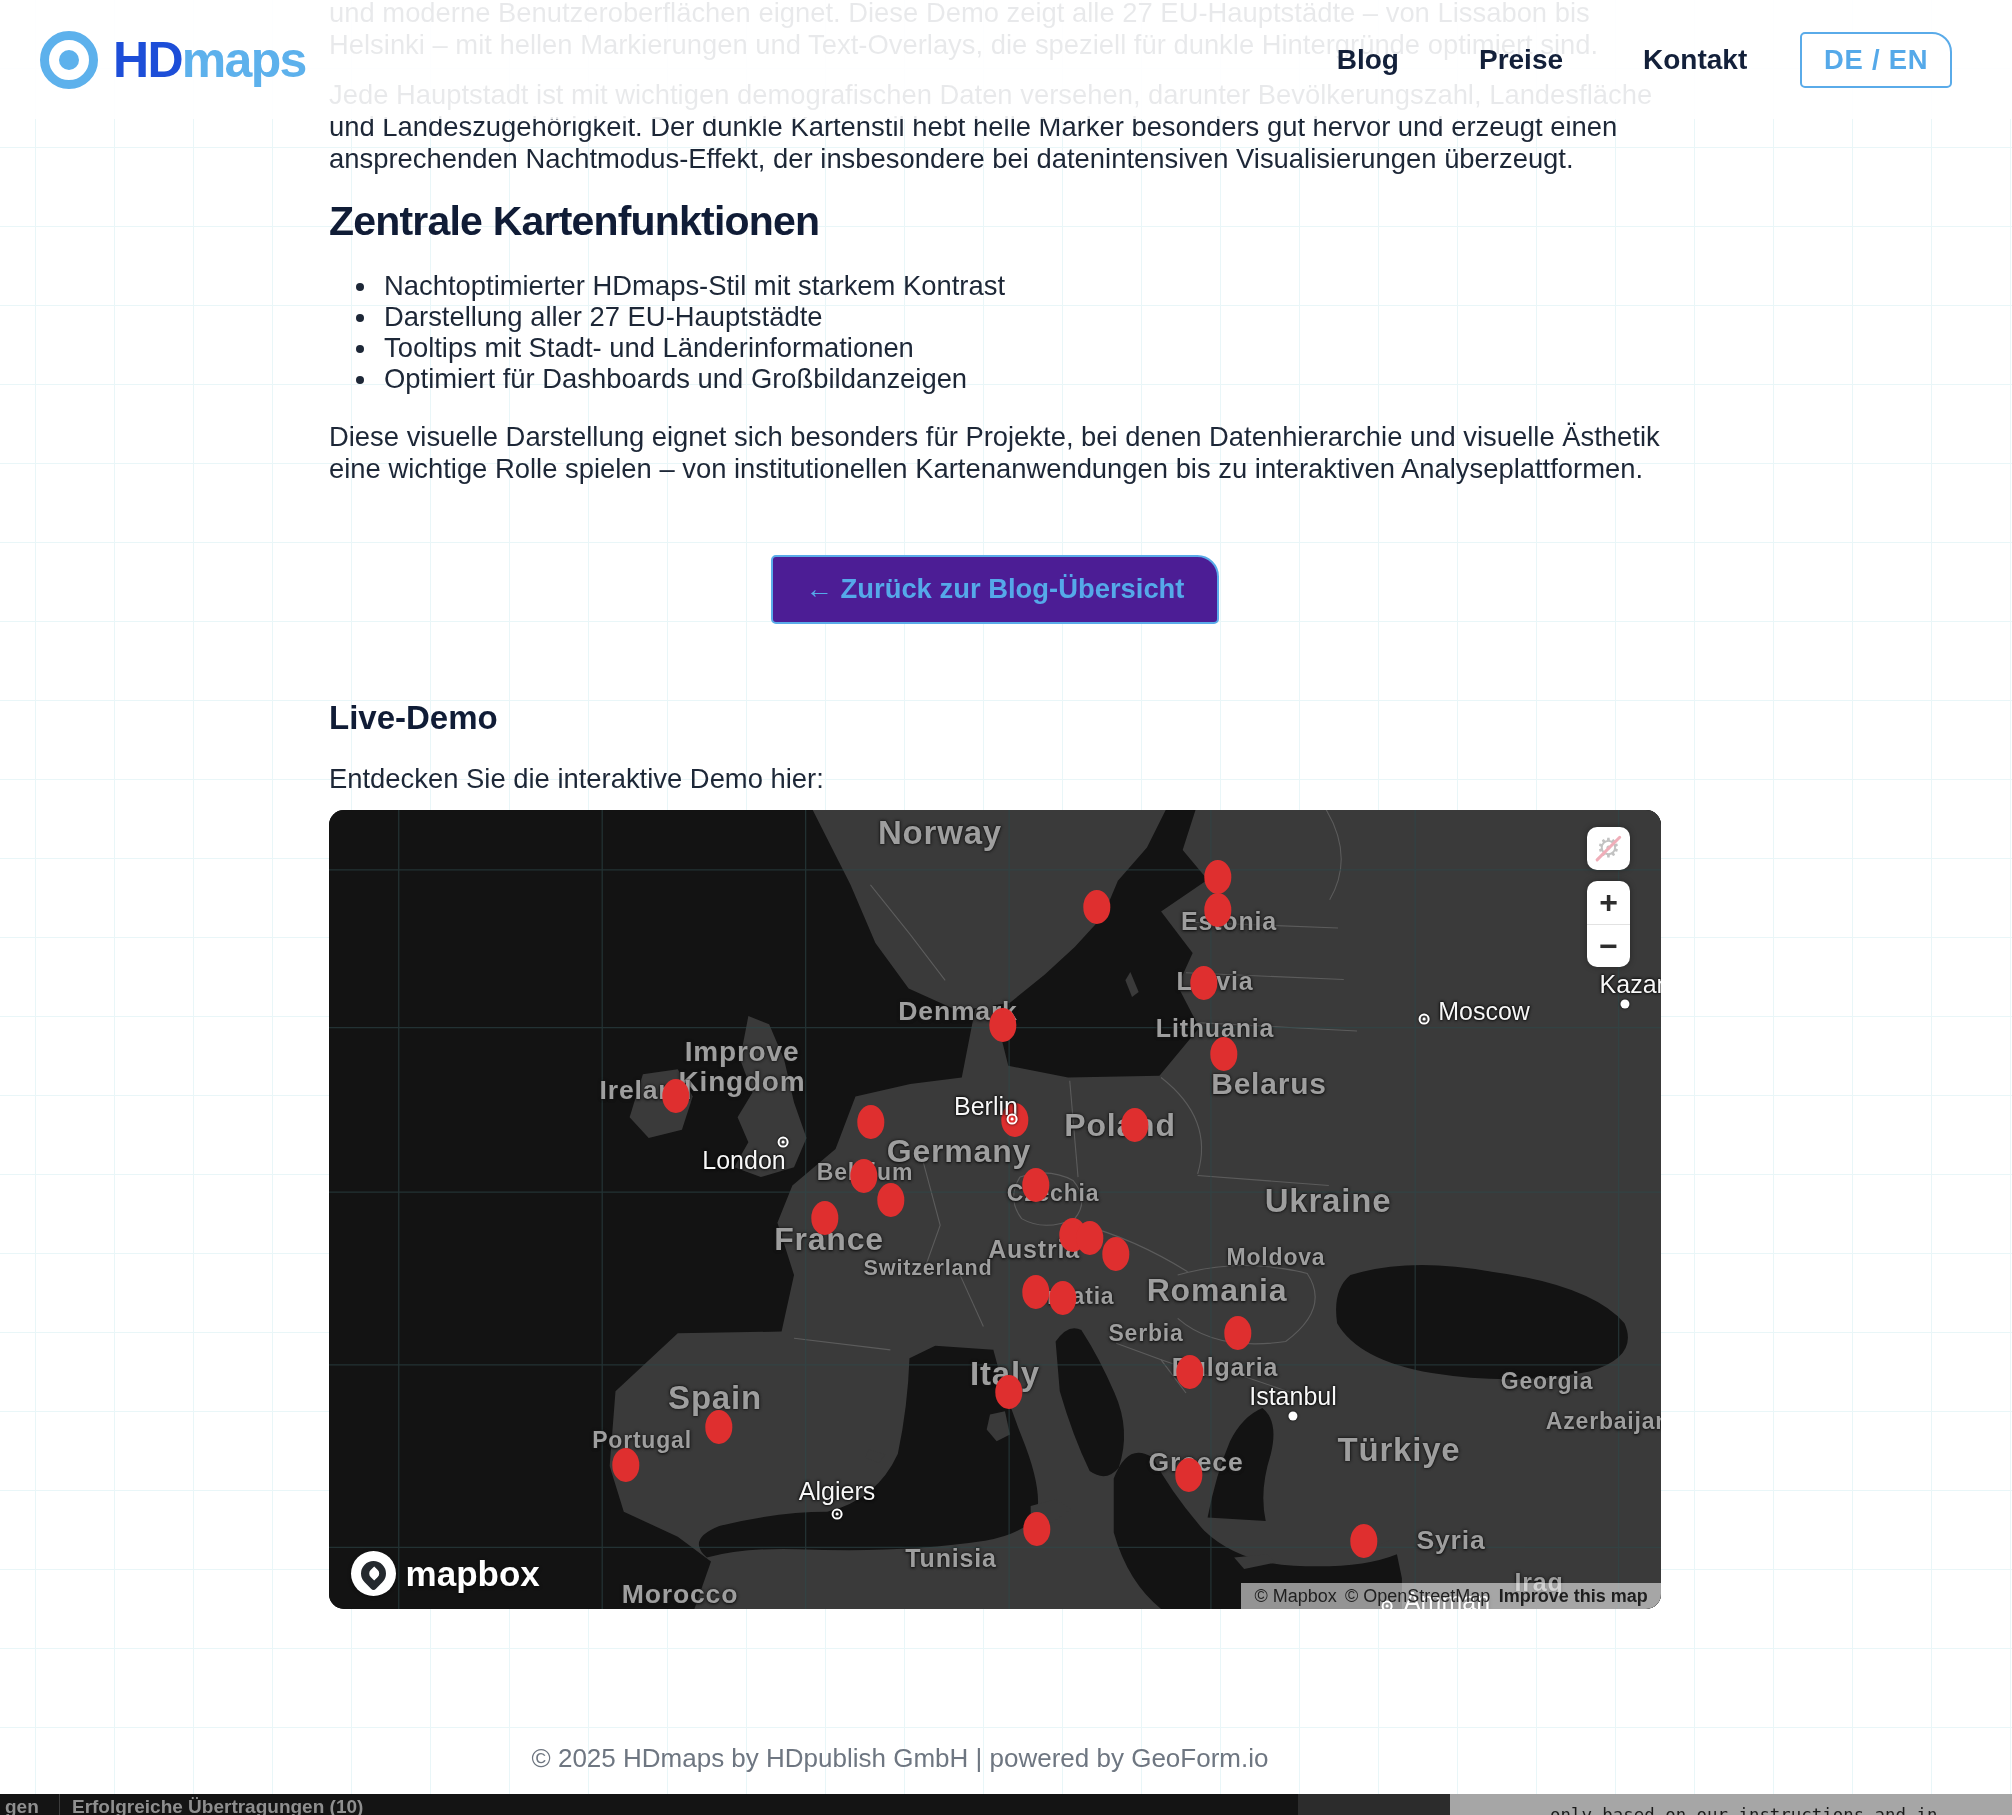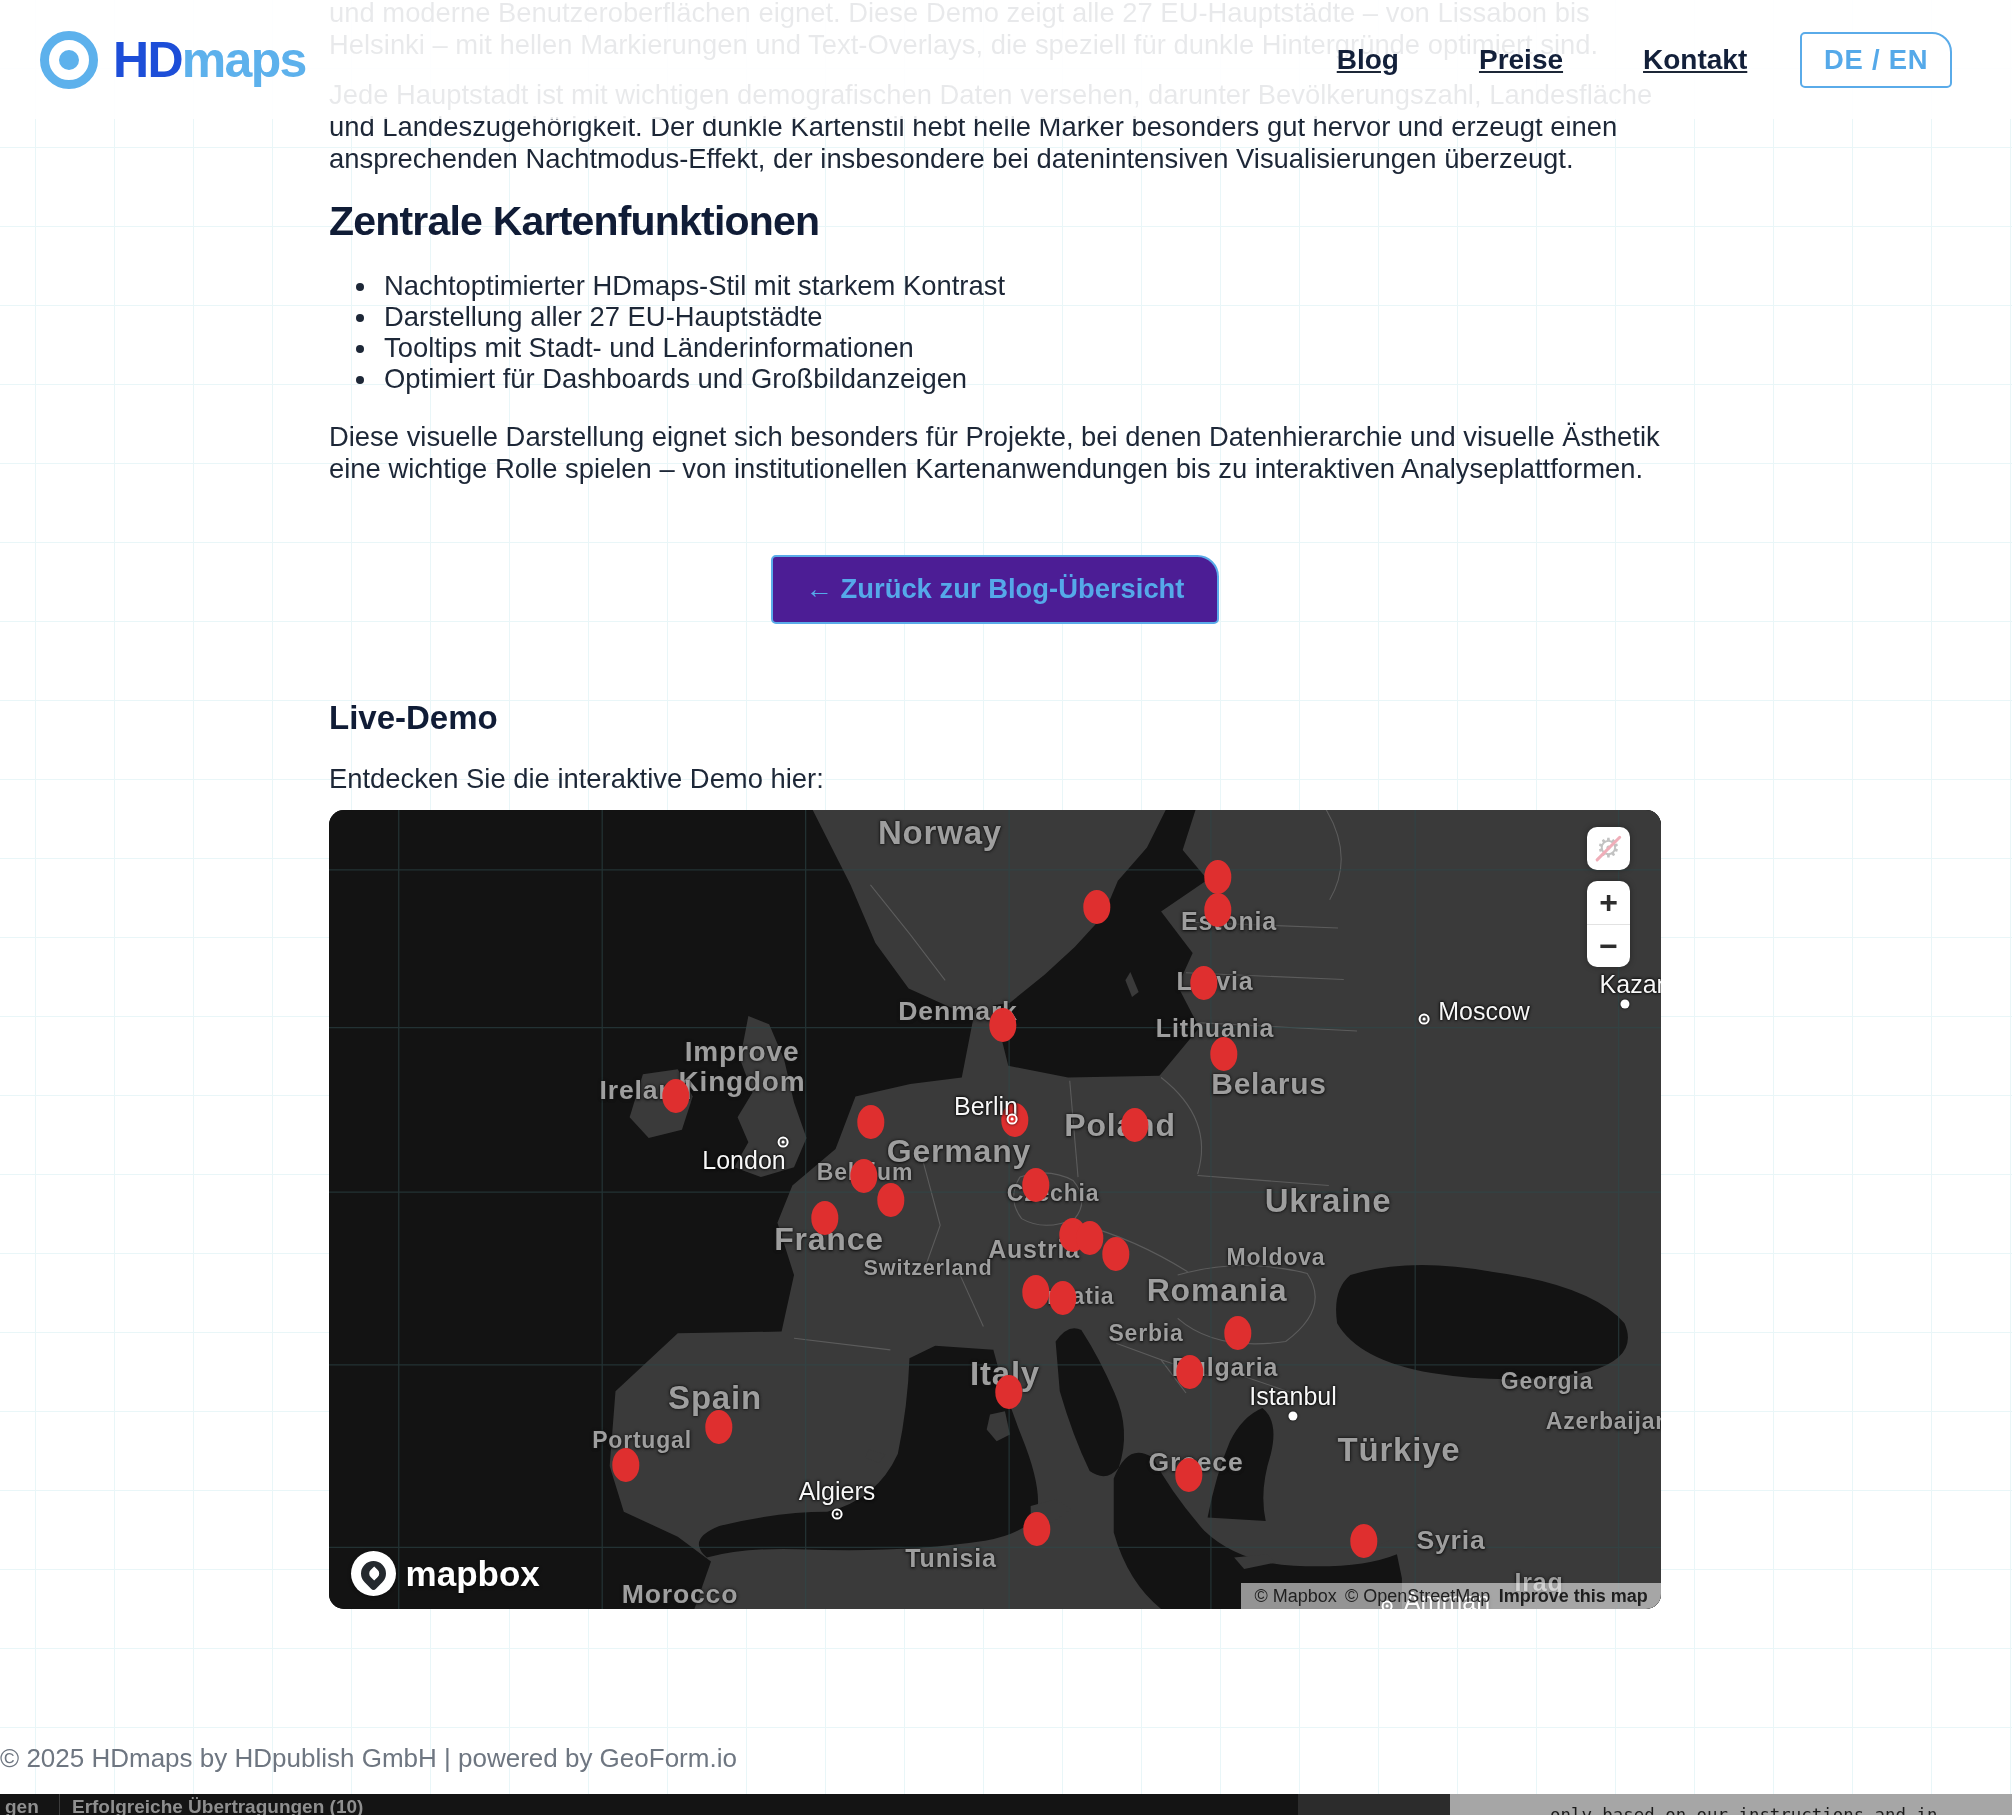--- a/index.html
+++ b/index.html
@@ -32,21 +32,21 @@
   }
   .brand-icon::after {
     content:""; position:absolute; left:50%; top:50%;
     width:20px; height:20px; margin:-10px 0 0 -10px;
     background:#5db1ec; border-radius:50%;
   }
   .brand-text { font-size:50px; font-weight:800; letter-spacing:-1.7px; }
   .brand-text .hd { color:#1d4ed8; }
   .brand-text .maps { color:#5db1ec; }
   .header-spacer { flex:1; }
-  .nav { display:flex; align-items:flex-start; gap:80px;text-decoration:underline; }
+  .nav { display:flex; align-items:flex-start; gap:80px; }
   .nav-item { font-size:28px; font-weight:700; color:#13203a; cursor:pointer; }
   .lang-btn {
     margin-left:53px;
     border:2.5px solid #5aabe9; background:#fff; color:#55a9e9;
     font-size:27.4px; font-weight:800; letter-spacing:0.8px;
     padding:10px 21.6px;
     border-radius:5px 20px 5px 5px;
     cursor:pointer;
     font-family:"Liberation Sans", sans-serif;
   }
@@ -160,21 +160,21 @@
     background:#fff; border-radius:50% 0 50% 0;
   }
   .mapbox-word {
     font-size:35px; font-weight:700; color:#fff; letter-spacing:0;
     text-shadow:0 0.8px 3.3px rgba(0,0,0,0.8);
   }
 
   
   .footer {
     position:absolute; left:0; top:1743px; width:1800px;
-    text-align:left; font-size:26px; color:#6e7681; z-index:1;
+    text-align:center; font-size:26px; color:#6e7681; z-index:1;
   }
 
   
   .bottom-bar {
     position:absolute; left:0; bottom:0; width:2012px; height:21.6px;
     background:#141414; display:flex; align-items:stretch; overflow:hidden; z-index:30;
   }
   .bb-frag { color:#8f8f8f; font-size:19px; font-weight:700; padding:0 8.3px 0 5px; line-height:25px; }
   .bb-div { width:1.7px; background:#3c3c3c; margin:0 11.6px; }
   .bb-text { color:#8f8f8f; font-size:19px; font-weight:700; line-height:25px; }

